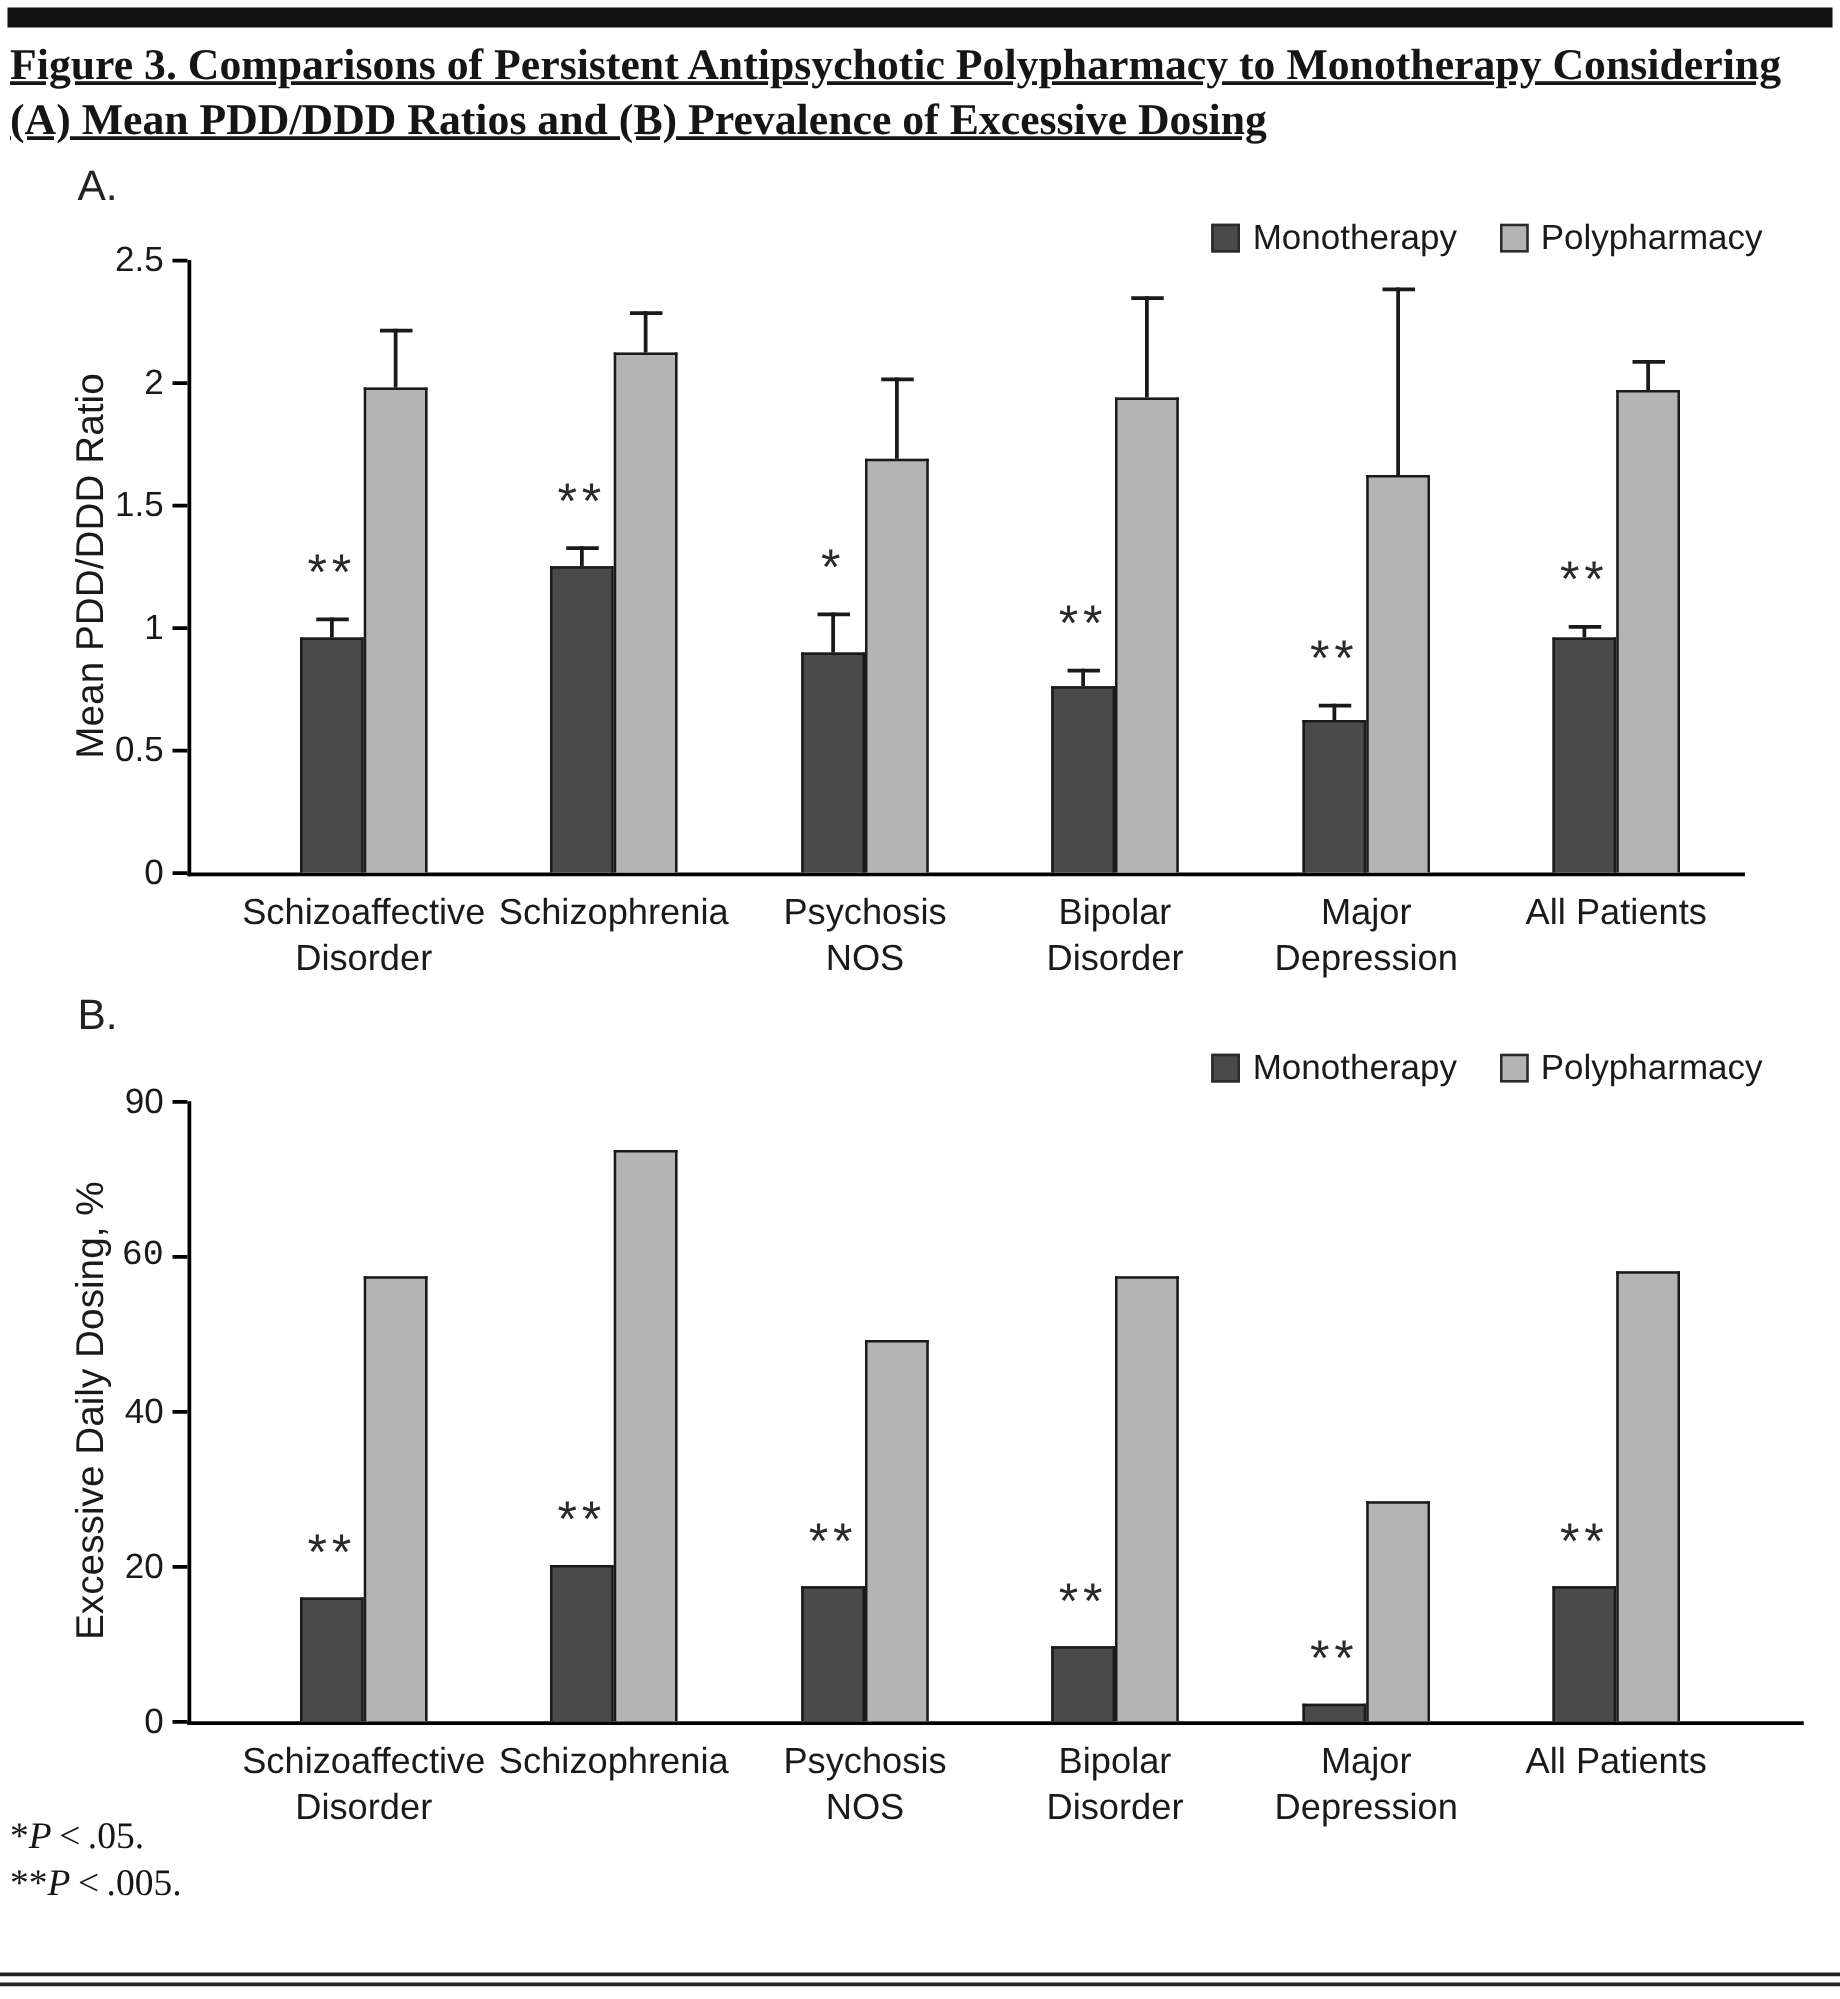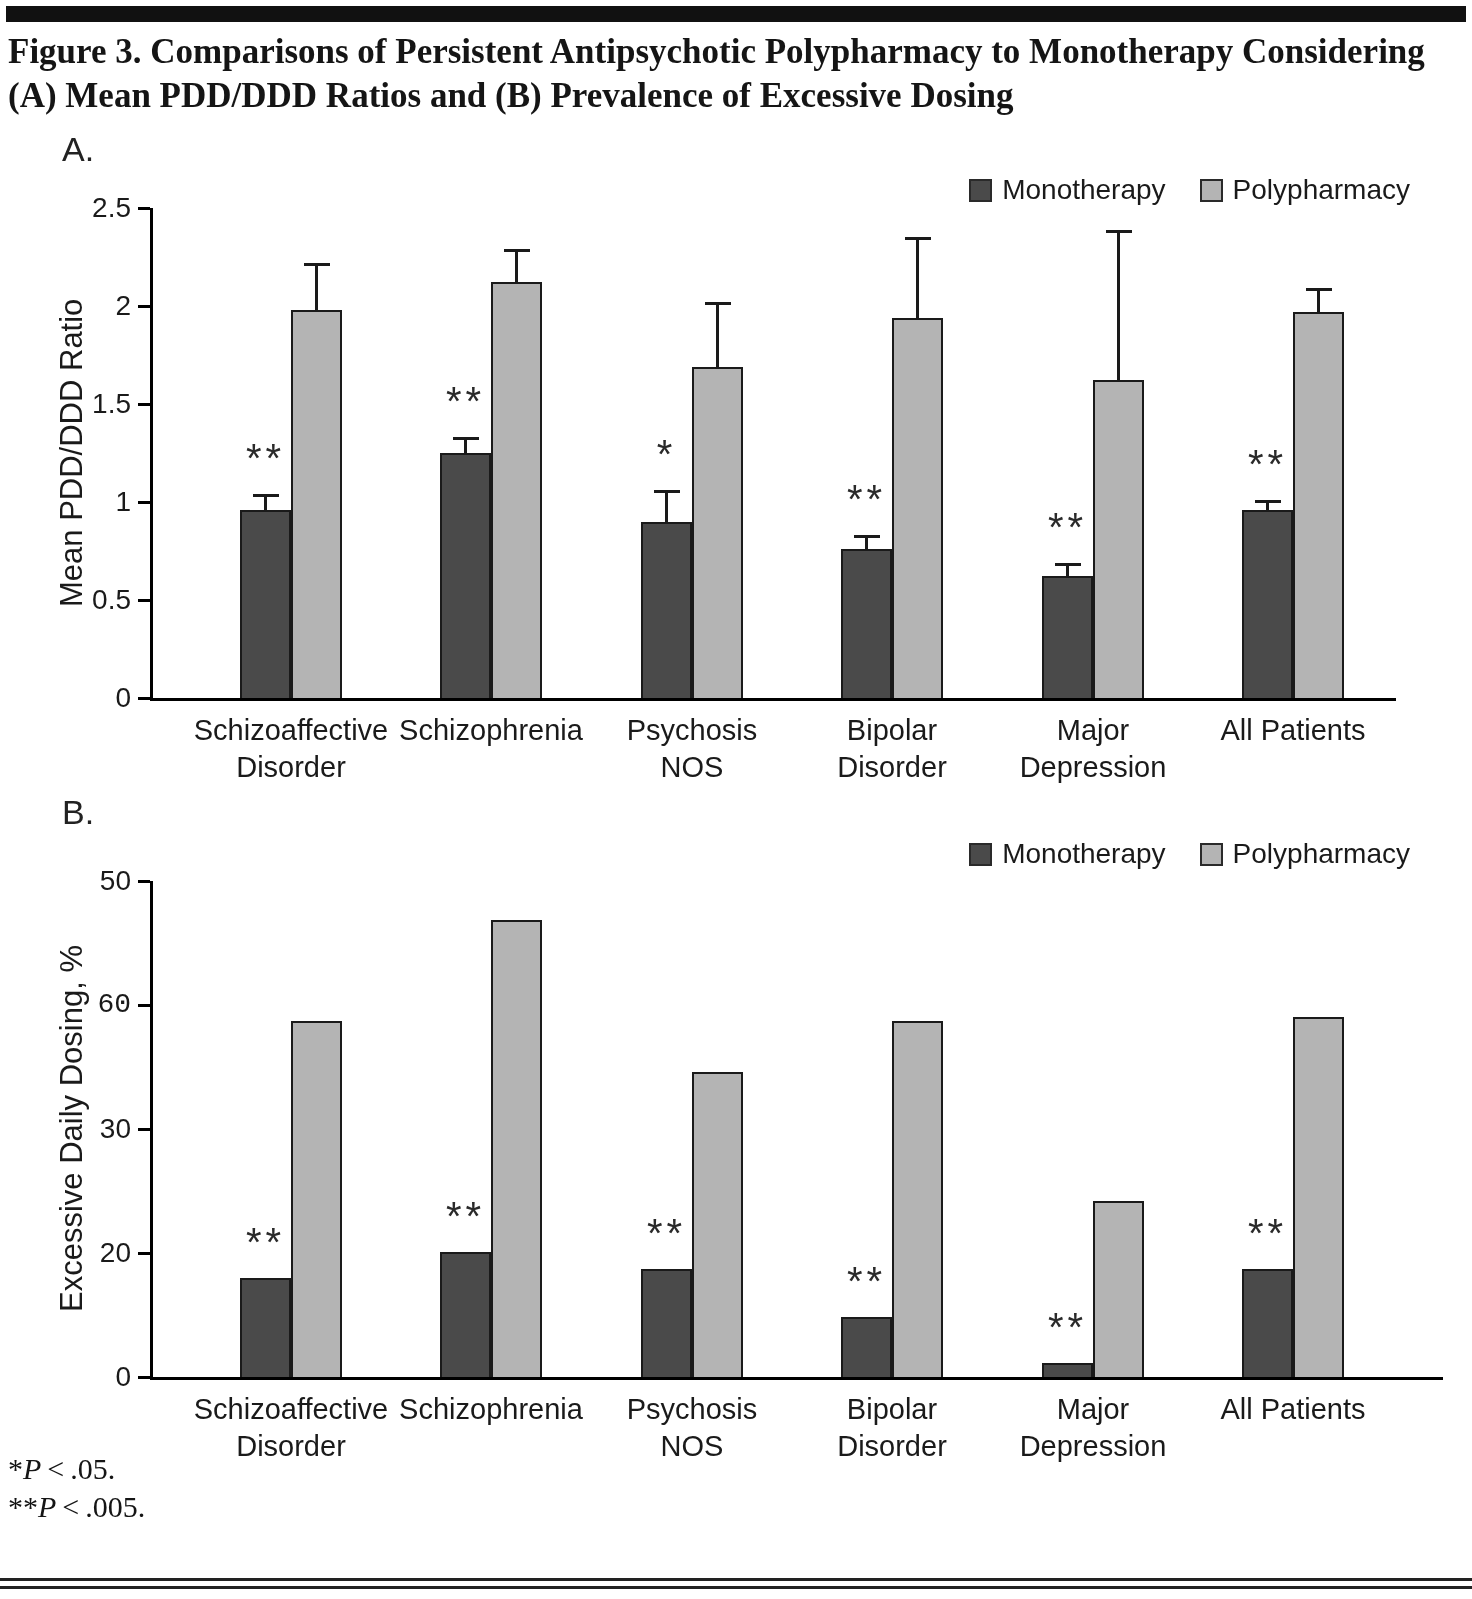--- a/index.html
+++ b/index.html
@@ -1,20 +1,20 @@
 <!DOCTYPE html>
 <html><head>
 <meta charset="utf-8">
 <style>
   html,body{margin:0;padding:0;background:#fff;}
   #fig{position:relative;width:1472px;height:1599px;background:#fff;overflow:hidden;
        font-family:"Liberation Sans",sans-serif;color:#1a1a1a;}
   .toprule{position:absolute;left:6px;right:6px;top:6px;height:16px;background:#111;}
   .title{position:absolute;left:8px;top:30px;width:1460px;
-         font-family:"Liberation Serif",serif;font-weight:bold;font-size:35px;line-height:1.26;color:#151515;}
+         font-family:"Liberation Serif",serif;font-weight:bold;font-size:35px;line-height:1.26;color:#151515;text-decoration:underline;}
   .panel-letter{position:absolute;left:62px;font-size:34px;color:#222;}
   .plot{position:absolute;border-left:3px solid #000;border-bottom:3px solid #000;}
   .ytick{position:absolute;left:-15px;width:12px;height:3px;background:#000;}
   .yticklabel{position:absolute;left:-92px;width:70px;text-align:right;font-size:28px;line-height:1;color:#1a1a1a;}
   .ylabel{position:absolute;font-size:31px;color:#1a1a1a;writing-mode:vertical-rl;transform:rotate(180deg);
           text-align:center;white-space:nowrap;}
   .bar{position:absolute;bottom:0;box-sizing:border-box;border:2px solid #1a1a1a;border-bottom:none;}
   .errline{position:absolute;width:3px;background:#1a1a1a;}
   .errcap{position:absolute;width:26px;height:3px;background:#1a1a1a;}
   .sig{position:absolute;width:120px;text-align:center;font-size:40px;letter-spacing:4px;line-height:1;color:#2a2a2a;}
@@ -140,25 +140,25 @@
         <span class="legend-swatch" style="background: rgb(180, 180, 180);"></span>
         <span class="legend-label">Polypharmacy</span>
       </div>
     </div>
   <div class="plot" style="left:150px;top:881px;width:1290px;height:496px;">
       <div class="ytick" style="bottom: -1.5px;"></div>
       <div class="yticklabel" style="bottom: -14px;">0</div>
       <div class="ytick" style="bottom: 122.5px;"></div>
       <div class="yticklabel" style="bottom: 110px;">20</div>
       <div class="ytick" style="bottom: 246.5px;"></div>
-      <div class="yticklabel" style="bottom: 234px;">30</div>
+      <div class="yticklabel" style="bottom: 234px;">40</div>
       <div class="ytick" style="bottom: 370.5px;"></div>
       <div class="yticklabel" style="bottom: 358px; font-family: Liberation Mono, monospace;">60</div>
       <div class="ytick" style="bottom: 494.5px;"></div>
-      <div class="yticklabel" style="bottom: 482px;">50</div>
+      <div class="yticklabel" style="bottom: 482px;">90</div>
       <div class="bar" style="left: 87px; width: 51px; height: 99.2px; background: rgb(74, 74, 74);"></div>
       <div class="bar" style="left: 138px; width: 51px; height: 356.5px; background: rgb(180, 180, 180);"></div>
       <div class="sig" style="left: 52.5px; bottom: 115.2px;">**</div>
       <div class="xlabel" style="left: 20px; top: 510px;">
         <div>Schizoaffective</div>
         <div>Disorder</div>
       </div>
       <div class="bar" style="left: 287px; width: 51px; height: 125.24px; background: rgb(74, 74, 74);"></div>
       <div class="bar" style="left: 338px; width: 51px; height: 456.94px; background: rgb(180, 180, 180);"></div>
       <div class="sig" style="left: 252.5px; bottom: 141.24px;">**</div>

